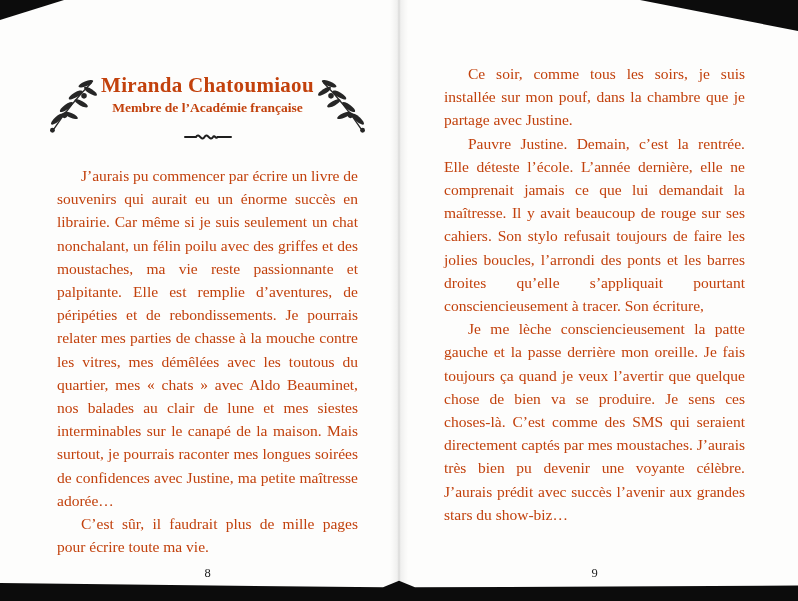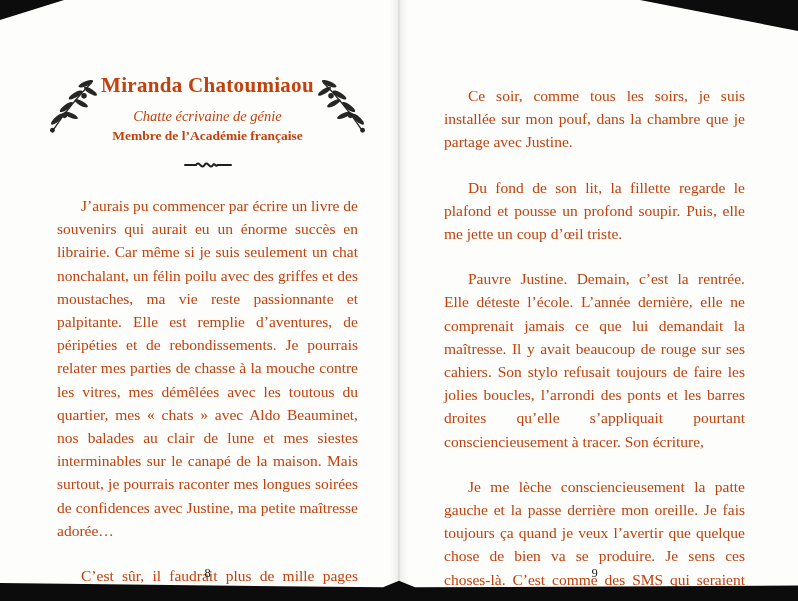--- a/index.html
+++ b/index.html
@@ -16,21 +16,21 @@
   .edge-bottom { position:absolute; left:0; bottom:0; width:100%; height:22px; background:#0c0c0c;
              clip-path:polygon(0 18%, 48% 38%, 50% 8%, 52% 38%, 100% 30%, 100% 100%, 0 100%); }
 
   
   .gutter { position:absolute; top:0; bottom:18px; left:390px; width:18px;
             background:linear-gradient(90deg, rgba(0,0,0,0) 0%, rgba(0,0,0,0.05) 40%,
                        rgba(0,0,0,0.14) 50%, rgba(0,0,0,0.05) 60%, rgba(0,0,0,0) 100%); }
 
   .page { position:absolute; width:301px; color:#c2410c; font-size:15.5px; line-height:23.2px;
           text-align:justify; }
-  .page p { text-indent:24px; hyphens:auto;margin-top:22px; }
+  .page p { text-indent:24px; hyphens:auto; }
   .page-left  { left:57px;  top:72px; }
   .page-right { left:444px; top:62px; }
 
   .header { text-align:center; position:relative; margin-bottom:20px; }
   .title { font-size:21px; line-height:26px; font-weight:700; letter-spacing:0.3px; }
   .subtitle { font-style:italic; font-size:14.5px; line-height:19px; margin-top:9px; }
   .affiliation { font-size:13.5px; line-height:17px; margin-top:1px; font-weight:700; }
 
   .ornament { position:absolute; top:4px; width:52px; height:62px; }
   .ornament.left  { left:-12px; }
@@ -79,35 +79,33 @@
           <ellipse cx="23" cy="32" rx="8.5" ry="2.7" transform="rotate(-36 23 32)"></ellipse>
           <ellipse cx="28" cy="41" rx="8" ry="2.6" transform="rotate(24 28 41)"></ellipse>
           <ellipse cx="13" cy="45" rx="8.5" ry="2.7" transform="rotate(-42 13 45)"></ellipse>
           <circle cx="42" cy="20" r="3"></circle>
           <circle cx="21" cy="41" r="3"></circle>
           <circle cx="8" cy="57" r="2.6"></circle>
         </g>
       </svg>
 
       <div class="title">Miranda Chatoumiaou</div>
-      <div class="subtitle">Chatte écrivaine de génie</div>
       <div class="affiliation">Membre de l’Académie française</div>
 
       <svg class="divider" viewBox="0 0 48 14">
         <path d="M1 7 H12 C15 1.5 17.5 12.5 20.5 7 C23.5 1.5 26 12.5 29 7 C30.5 4 32 10 33.5 7 H47" fill="none" stroke="#1e1e1e" stroke-width="2" stroke-linecap="round"></path>
       </svg>
     </div>
 
     <p>J’aurais pu commencer par écrire un livre de souvenirs qui aurait eu un énorme succès en librairie. Car même si je suis seulement un chat nonchalant, un félin poilu avec des griffes et des moustaches, ma vie reste passionnante et palpitante. Elle est remplie d’aventures, de péripéties et de rebondissements. Je pourrais relater mes parties de chasse à la mouche contre les vitres, mes démêlées avec les toutous du quartier, mes « chats » avec Aldo Beauminet, nos balades au clair de lune et mes siestes interminables sur le canapé de la maison. Mais surtout, je pourrais raconter mes longues soirées de confidences avec Justine, ma petite maîtresse adorée…</p>
     <p>C’est sûr, il faudrait plus de mille pages pour écrire toute ma vie.</p>
   </div>
 
   <div class="page page-right">
     <p>Ce soir, comme tous les soirs, je suis installée sur mon pouf, dans la chambre que je partage avec Justine.</p>
-    <p>Du fond de son lit, la fillette regarde le plafond et pousse un profond soupir. Puis, elle me jette un coup d’œil triste.</p>
     <p>Pauvre Justine. Demain, c’est la rentrée. Elle déteste l’école. L’année dernière, elle ne comprenait jamais ce que lui demandait la maîtresse. Il y avait beaucoup de rouge sur ses cahiers. Son stylo refusait toujours de faire les jolies boucles, l’arrondi des ponts et les barres droites qu’elle s’appliquait pourtant consciencieusement à tracer. Son écriture,</p>
     <p>Je me lèche consciencieusement la patte gauche et la passe derrière mon oreille. Je fais toujours ça quand je veux l’avertir que quelque chose de bien va se produire. Je sens ces choses-là. C’est comme des SMS qui seraient directement captés par mes moustaches. J’aurais très bien pu devenir une voyante célèbre. J’aurais prédit avec succès l’avenir aux grandes stars du show-biz…</p>
   </div>
 
   <div class="page-number pn-left">8</div>
   <div class="page-number pn-right">9</div>
 
   <div class="edge-tl"></div>
   <div class="edge-tr"></div>
   <div class="edge-bottom"></div>

